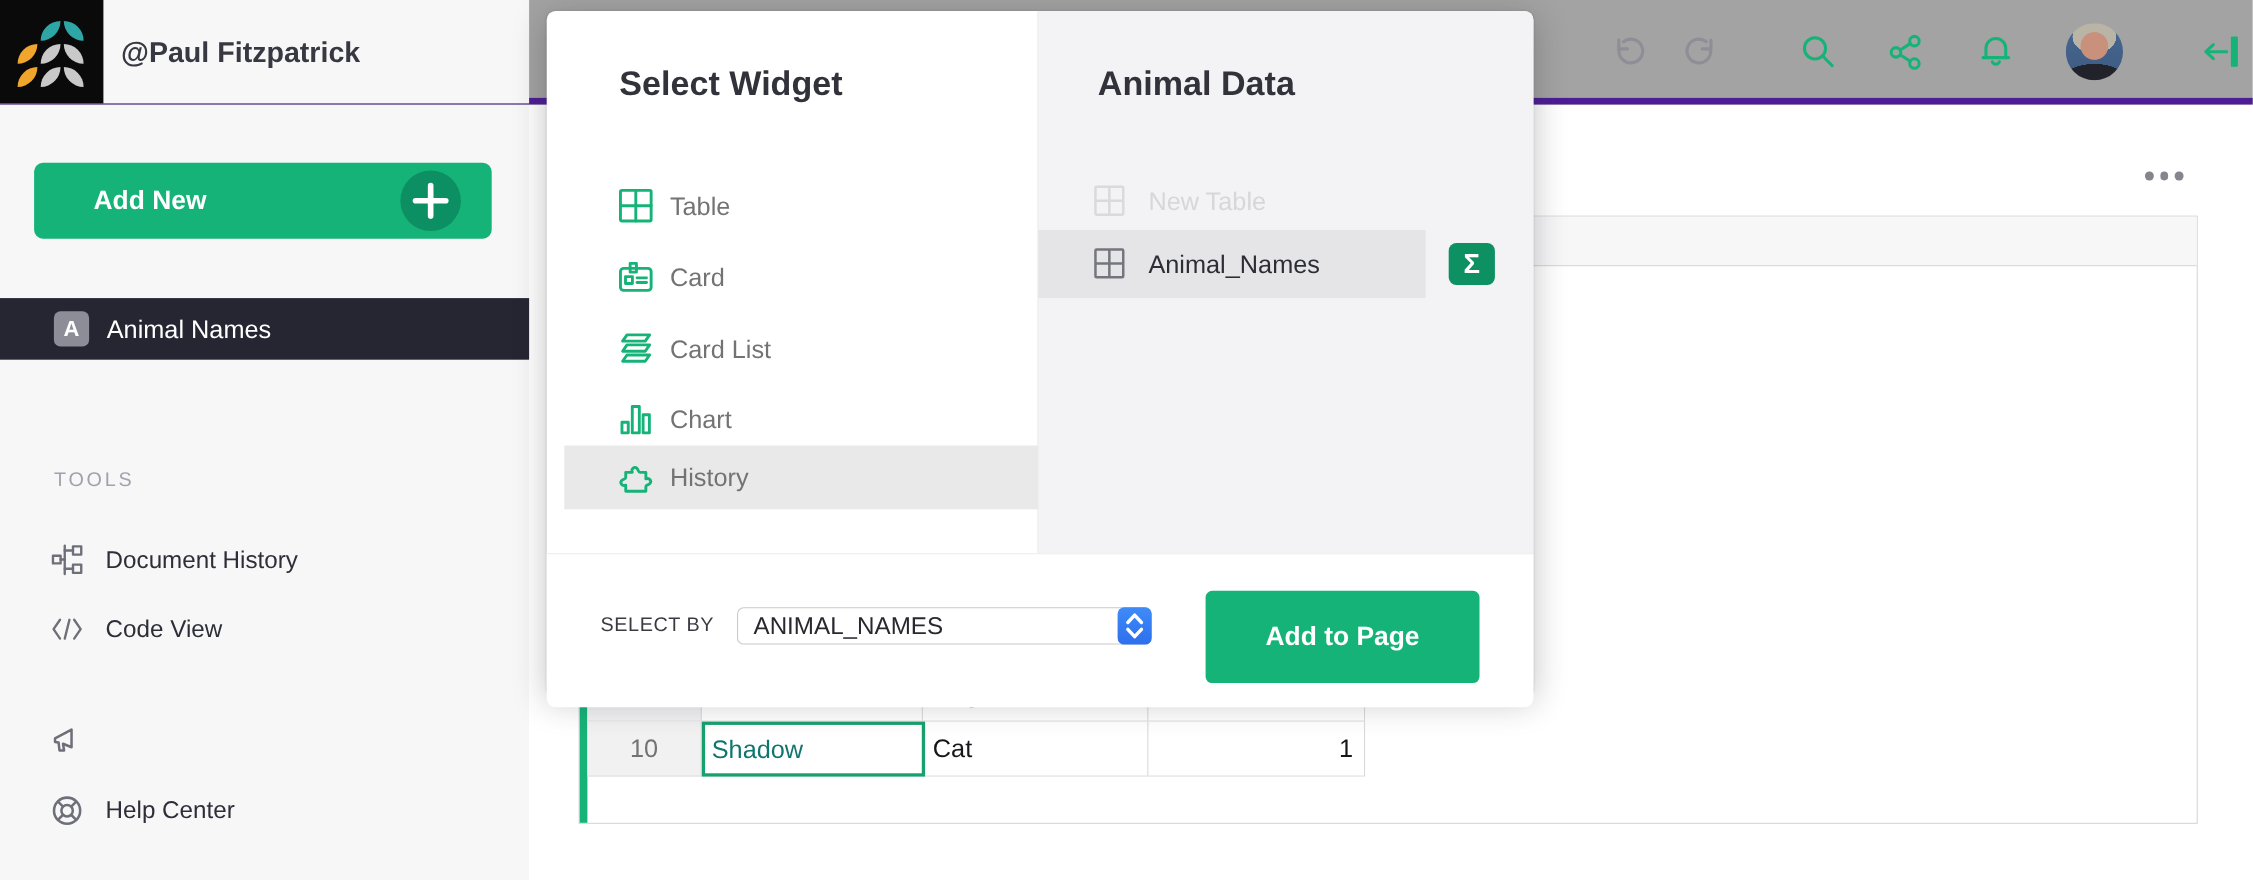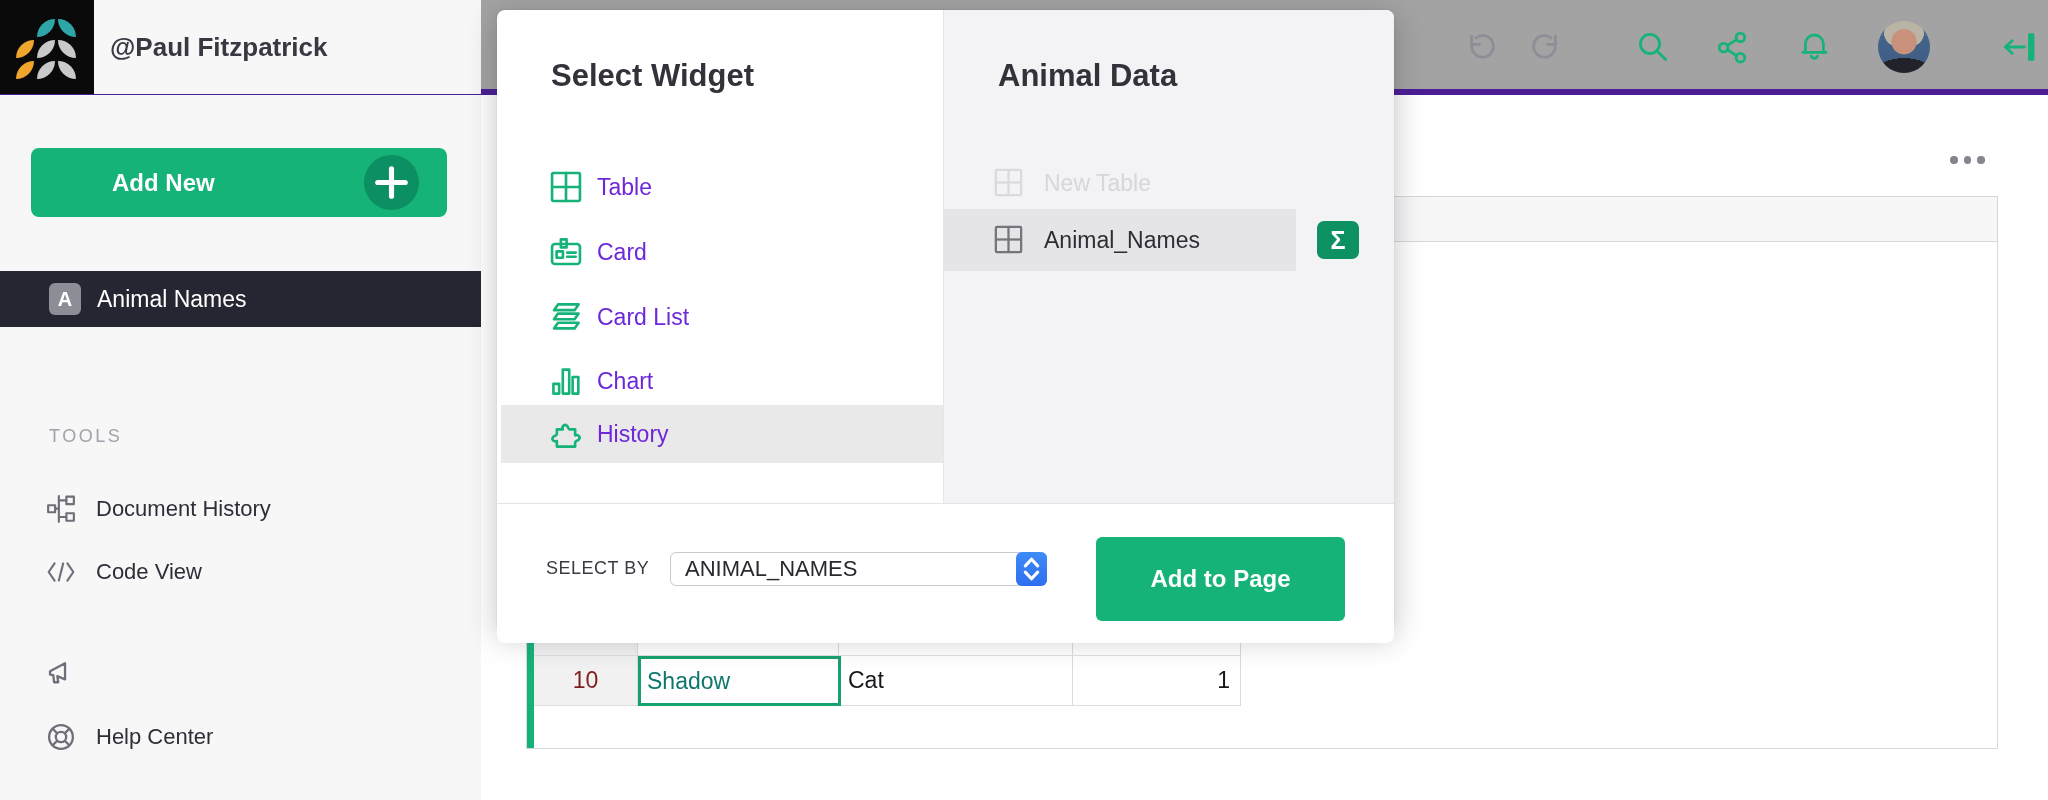--- a/index.html
+++ b/index.html
@@ -20,58 +20,58 @@
     background:
       radial-gradient(ellipse 30px 16px at 50% 102%, #22222a 0 99%, transparent 100%),
       radial-gradient(circle at 50% 40%, #c9917b 0 30%, transparent 32%),
       radial-gradient(ellipse 20px 15px at 50% 24%, #b9b4a6 0 99%, transparent 100%),
       linear-gradient(#49688f,#3c5a82);
     cursor:pointer; }
 
   
   #sidebar { left:0; top:95px; width:481px; height:705px; background:#f7f7f8; z-index:3; }
   #add-new-btn { left:31px; top:53px; width:416px; height:69px; background:#16b378; border-radius:8px; cursor:pointer; }
-  #add-new-btn .lbl { position:absolute; left:54px; top:0; height:69px; line-height:69px; color:#fff; font-size:24px; font-weight:700;margin-left:27px; }
+  #add-new-btn .lbl { position:absolute; left:54px; top:0; height:69px; line-height:69px; color:#fff; font-size:24px; font-weight:700; }
   #add-new-plus { position:absolute; left:333px; top:7px; width:55px; height:55px; border-radius:50%; background:#0c8f62; }
   #page-item { left:0; top:176px; width:481px; height:56px; background:#262633; cursor:pointer; }
   #page-badge { position:absolute; left:49px; top:12px; width:32px; height:32px; border-radius:6px; background:#8d8d97; color:#fff;
     font-size:20px; font-weight:700; text-align:center; line-height:32px; }
   #page-label { position:absolute; left:97px; top:0; height:56px; line-height:56px; color:#ffffff; font-size:23px; }
   #tools-heading { left:49px; top:331px; font-size:18px; letter-spacing:2.5px; color:#a2a2ac; }
   .tool-item { left:0; width:481px; height:48px; cursor:pointer; }
   .tool-item .ticon { position:absolute; left:46px; top:9px; width:30px; height:30px; }
   .tool-item .tlbl { position:absolute; left:96px; top:0; height:48px; line-height:48px; font-size:22px; color:#2e2e38; }
 
   
   #content-panel { left:526px; top:196px; width:1472px; height:553px; background:#fff; border:1px solid #d8d8d8; z-index:1; }
   #panel-header { left:0; top:0; width:1470px; height:45px; background:#f7f7f8; border-bottom:1px solid #d8d8d8; }
   #active-bar { left:0; top:45px; width:7px; height:506px; background:#16b378; }
   .trow { left:7px; width:707px; height:50px; }
   .cell { position:absolute; top:0; height:100%; border-right:1px solid #dadade; border-bottom:1px solid #dfdfe3; font-size:23px; color:#17171b; }
-  .cell.rn { left:0; width:104px; background:#f1f1f2; color:#7f1d1d; text-align:center; }
+  .cell.rn { left:0; width:104px; background:#f1f1f2; color:#737373; text-align:center; }
   .cell.c1 { left:104px; width:201px; padding-left:8px; }
-  .cell.c2 { left:305px; width:234px; padding-left:9px; }
+  .cell.c2 { left:305px; width:205px; padding-left:9px; }
   .cell.c3 { left:510px; width:197px; text-align:right; padding-right:10px; }
   .cell span { line-height:49px; }
   .row-add .c1,.row-add .c2,.row-add .c3 { background:#f4f4fb; }
   #sel-cell { left:111px; top:459px; width:203px; height:50px; border:3px solid #16a16d; background:#fff; font-size:23px; color:#0f766e; padding-left:6px; }
   #sel-cell span { line-height:44px; }
   #panel-menu { left:1950px; top:156px; width:50px; height:10px; display:flex; gap:6px; cursor:pointer; z-index:2; }
   #panel-menu i { width:7.5px; height:7.5px; border-radius:50%; background:#85858d; }
 
   
   #modal { left:497px; top:10px; width:897px; height:622px; border-radius:8px; background:#fff;
     box-shadow:0 6px 30px rgba(40,40,50,0.28), 0 0 2px rgba(0,0,0,0.12); z-index:10; }
-  #widget-panel { left:4px; top:0; width:446px; height:493px; background:#fff; border-radius:8px 0 0 0; }
+  #widget-panel { left:16px; top:0; width:446px; height:493px; background:#fff; border-radius:8px 0 0 0; }
   #data-panel { left:446px; top:0; width:451px; height:493px; background:#f3f3f5; border-left:1px solid #e6e6e8; border-radius:0 8px 0 0; }
   .panel-title { position:absolute; left:50px; top:48px; font-size:31px; font-weight:600; color:#32323b; }
   #data-panel .panel-title { left:54px; }
   .w-item { position:absolute; left:0; width:446px; height:58px; cursor:pointer; }
   .w-item .wicon { position:absolute; left:49px; top:13px; width:32px; height:32px; }
-  .w-item .wlbl { position:absolute; left:96px; top:0; height:58px; line-height:58px; font-size:23px; color:#6d28d9; }
+  .w-item .wlbl { position:absolute; left:96px; top:0; height:58px; line-height:58px; font-size:23px; color:#737373; }
   .w-item.selected { background:#e9e9ea; }
   .d-item { position:absolute; height:62px; cursor:pointer; }
   .d-item .wicon { position:absolute; left:50px; top:16px; width:29px; height:29px; }
   .d-item .wlbl { position:absolute; left:100px; top:0; height:62px; line-height:62px; font-size:23px; color:#2d2d36; }
   #data-new-table { left:0; top:142px; width:352px; }
   #data-new-table .wlbl { color:#d6d6db; }
   #data-animal { left:0; top:199px; width:352px; background:#e5e5e7; }
   #sigma-btn { position:absolute; left:373px; top:211px; width:42px; height:38px; border-radius:7px; background:#0d9163;
     color:#fff; font-size:25px; font-weight:700; text-align:center; line-height:38px; cursor:pointer; }
   #modal-footer { left:0; top:493px; width:897px; height:140px; background:#fff; border-top:1px solid #e4e4e6; border-radius:0 0 8px 8px; }

